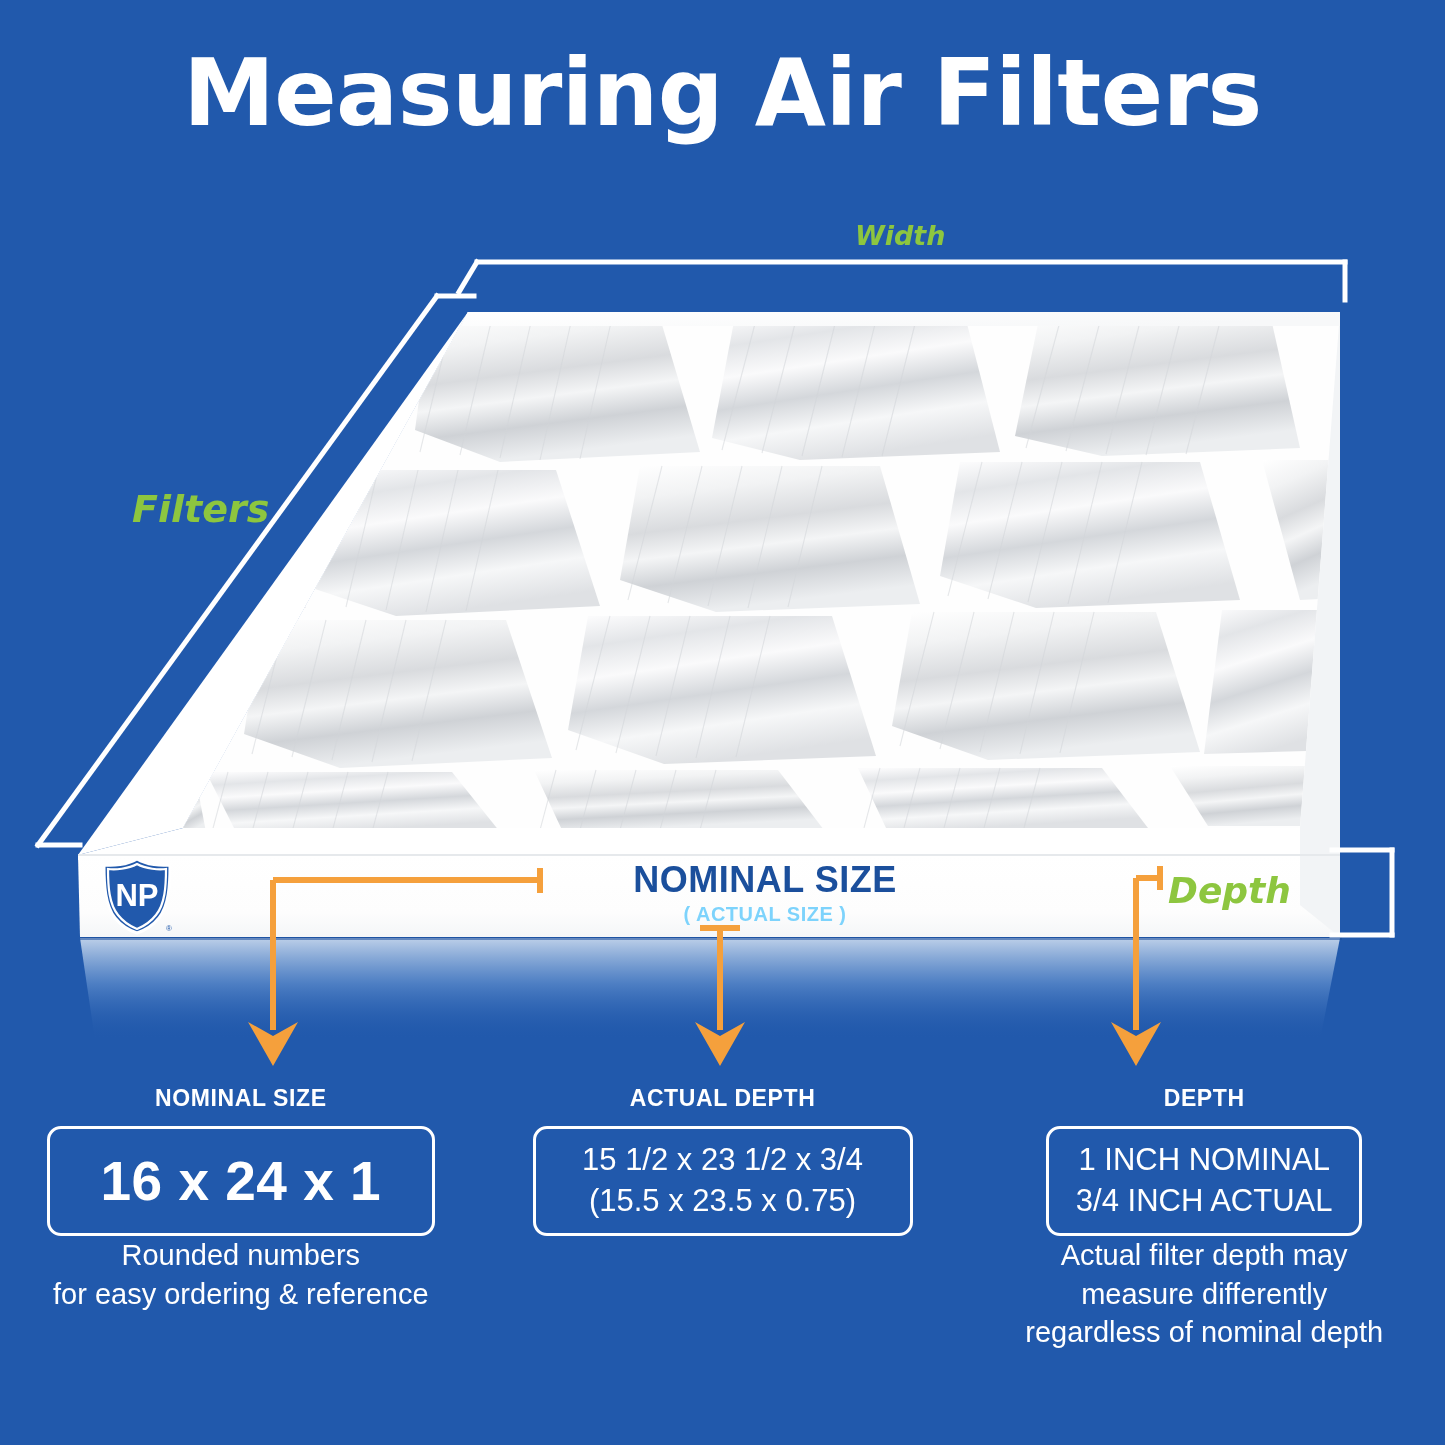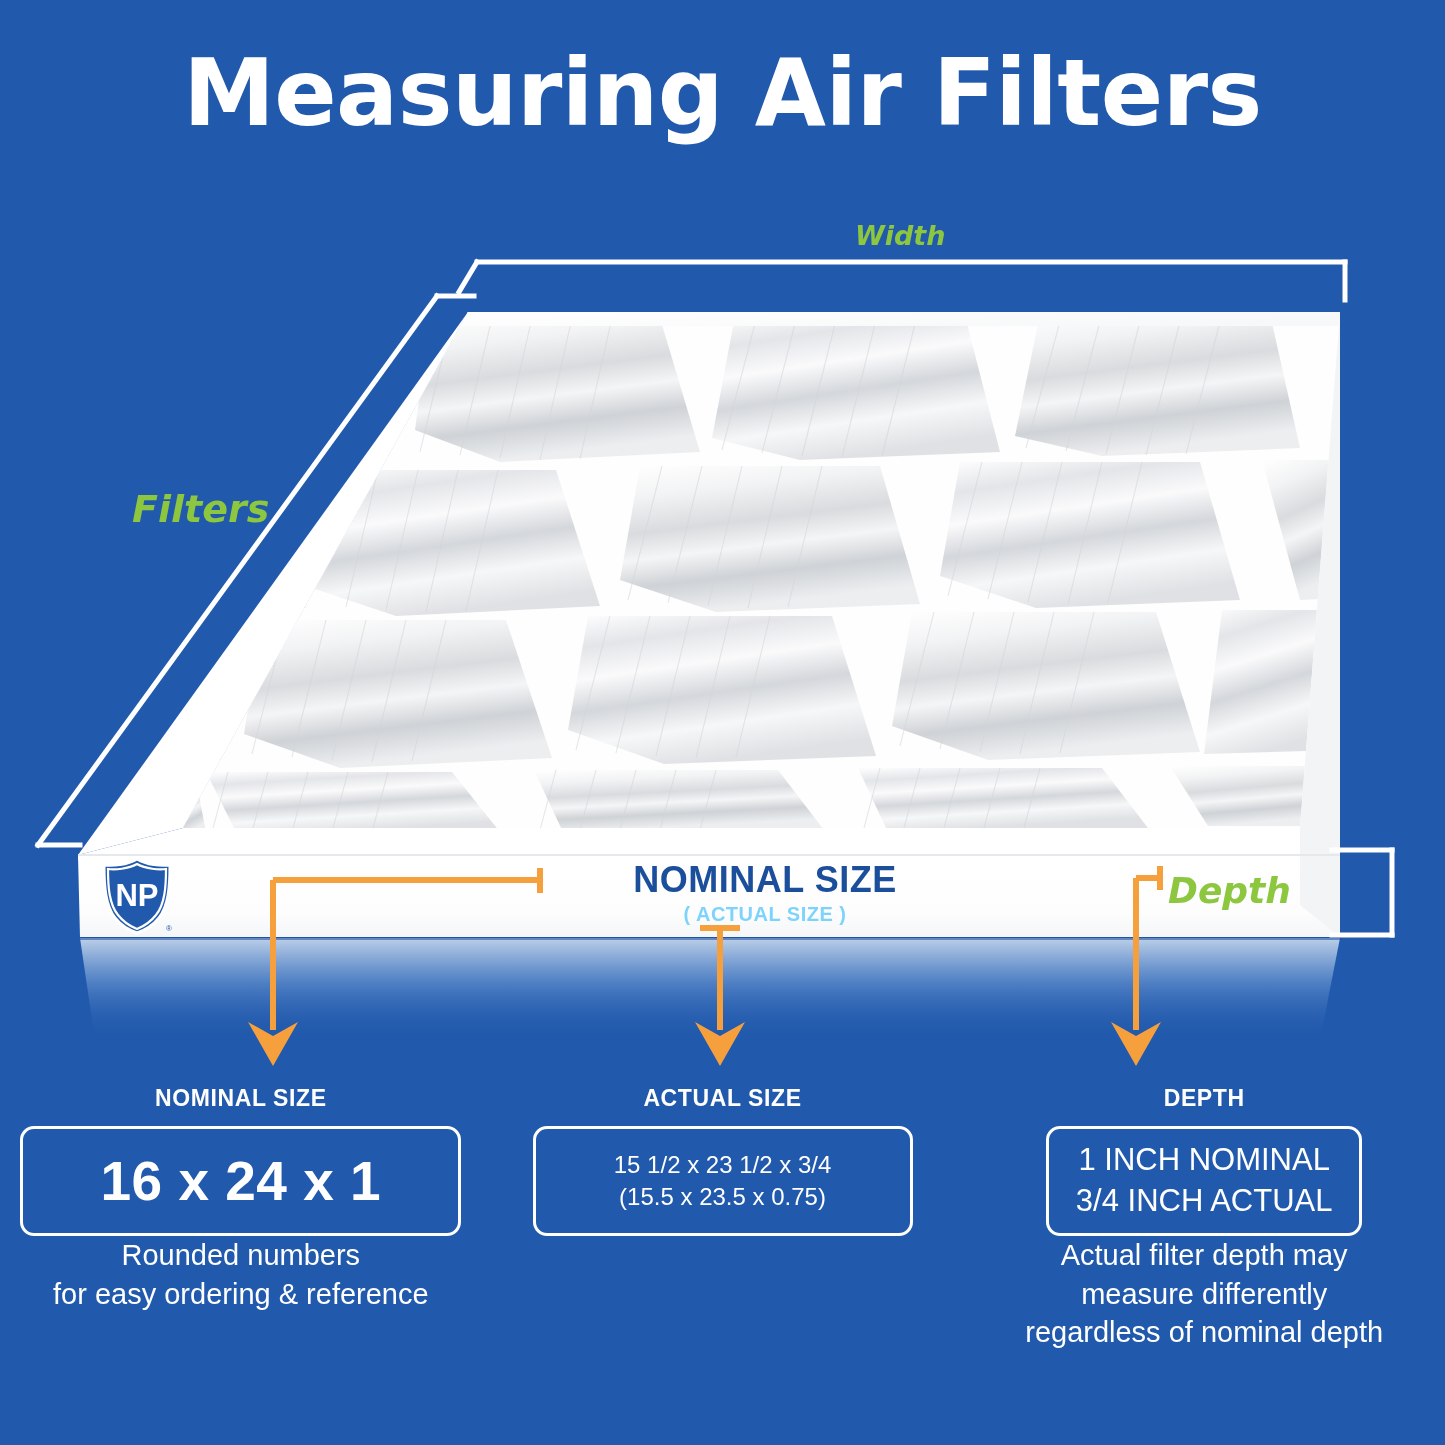--- a/index.html
+++ b/index.html
@@ -46,22 +46,22 @@
   .col-head{
     color:#ffffff;font-weight:bold;font-size:23px;letter-spacing:0.6px;
     margin-bottom:14px;text-align:center;
   }
   .col-box{
     border:3px solid #ffffff;border-radius:14px;
     color:#ffffff;text-align:center;
     display:flex;flex-direction:column;justify-content:center;
     box-sizing:border-box;
   }
-  #box-nominal{width:441px;height:110px;font-size:55px;font-weight:bold;letter-spacing:0.5px;}
-  #box-actual{width:380px;height:110px;font-size:24px;line-height:1.32;}
+  #box-nominal{width:388px;height:110px;font-size:55px;font-weight:bold;letter-spacing:0.5px;}
+  #box-actual{width:380px;height:110px;font-size:31px;line-height:1.32;}
   #box-depth{width:316px;height:110px;font-size:31px;line-height:1.32;}
   .col-caption{
     color:#ffffff;font-size:29px;line-height:1.33;text-align:center;
     font-weight:300;
   }
   #caption-nominal{width:470px;}
   #caption-actual{width:420px;}
   #caption-depth{width:430px;}
 
   
@@ -293,21 +293,21 @@
 
     <div class="col">
       <div class="col-head">NOMINAL SIZE</div>
       <div class="col-box" id="box-nominal">
         <div>16 x 24 x 1</div>
       </div>
       <div class="col-caption" id="caption-nominal">Rounded numbers<br>for easy ordering &amp; reference</div>
     </div>
 
     <div class="col">
-      <div class="col-head">ACTUAL SIZE</div>
+      <div class="col-head">ACTUAL DEPTH</div>
       <div class="col-box" id="box-actual">
         <div>15 1/2 x 23 1/2 x 3/4</div>
         <div>(15.5 x 23.5 x 0.75)</div>
       </div>
     </div>
 
     <div class="col">
       <div class="col-head">DEPTH</div>
       <div class="col-box" id="box-depth">
         <div>1 INCH NOMINAL</div>

